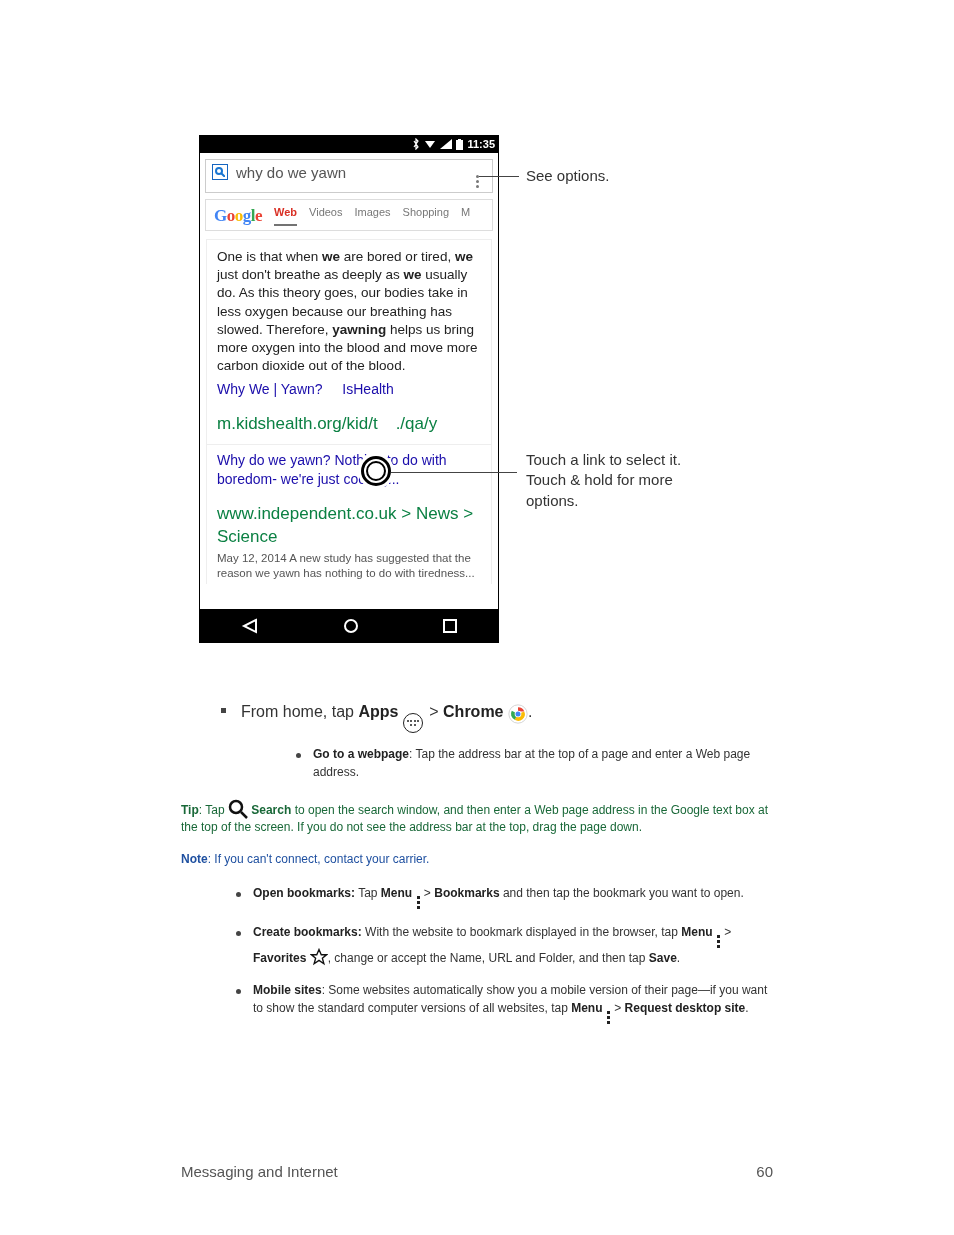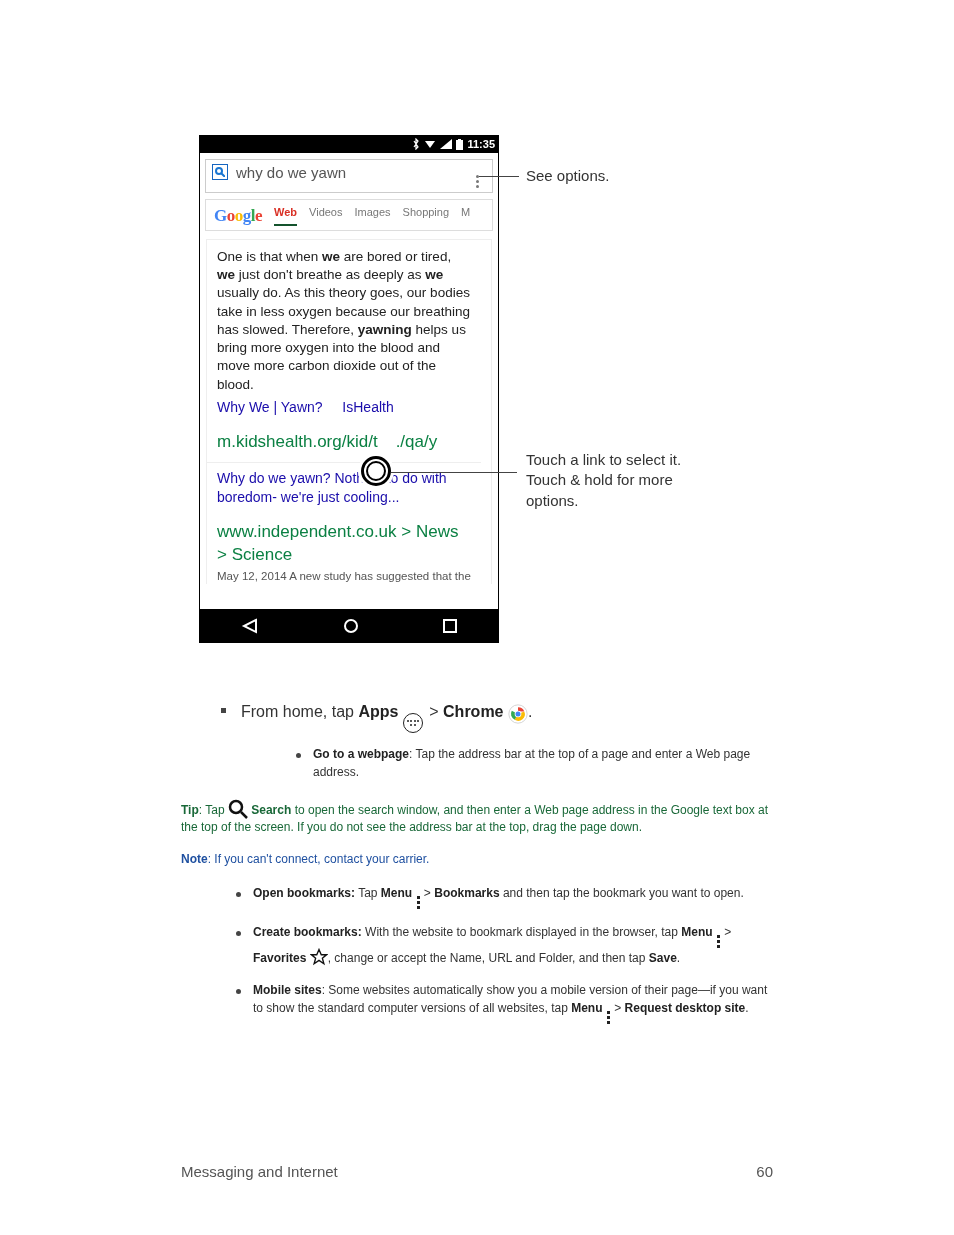--- a/index.html
+++ b/index.html
@@ -13,22 +13,22 @@
 .searchbar .sq{width:14px;height:14px;border:1px solid #1565c0;display:flex;align-items:center;justify-content:center;margin-right:8px}
 .searchbar .sq svg{stroke:#1976d2;fill:none;stroke-width:2}
 .searchbar .q{flex:1;font-size:15px;color:#555}
 .searchbar .kebab{width:18px;text-align:center}
 .kebab-dots{display:inline-flex;flex-direction:column;gap:2px}
 .kebab-dots b{width:3px;height:3px;background:#777;border-radius:50%;display:block}
 .gbar{border:1px solid #ddd;margin:0 6px;padding:6px 8px 4px 8px;display:flex;gap:12px;font-size:11px;color:#777}
 .glogo{font-family:'Times New Roman',serif;font-size:17px;font-weight:bold;letter-spacing:-0.5px}
 .glogo .gB{color:#4285f4}.glogo .gR{color:#ea4335}.glogo .gY{color:#fbbc05}.glogo .gG{color:#34a853}
 .gtab{padding-bottom:3px}
-.gtab.active{color:#d93025;border-bottom:2px solid #14532d;font-weight:bold}
-.results{margin:8px 7px 0 7px;border:1px solid #eee;border-bottom:none;padding:8px 20px 2px 10px;font-size:13.5px;line-height:1.35;color:#222;height:334px;overflow:hidden}
+.gtab.active{color:#d93025;border-bottom:2px solid #737373;font-weight:bold}
+.results{margin:8px 7px 0 7px;border:1px solid #eee;border-bottom:none;padding:8px 2px 2px 10px;font-size:13.5px;line-height:1.35;color:#222;height:334px;overflow:hidden}
 .results .bold{font-weight:bold}
 .rlink{color:#1a0dab;font-size:14px}
 .rcite{color:#0b8043;font-size:17px;display:block;margin-top:14px}
 .result2{border-top:1px solid #eee;margin:8px -10px 0 -10px;padding:6px 10px 0 10px}
 .rsnip{font-size:11.5px;color:#555;line-height:1.3;margin-top:2px}
 .touch-circle{position:absolute;width:24px;height:24px;border:3px solid #000;border-radius:50%;background:#fff;box-shadow:0 0 0 3px #fff}
 .touch-circle.inner{width:16px;height:16px;border:2px solid #000;position:absolute;left:50%;top:50%;transform:translate(-50%,-50%);background:transparent;box-shadow:none}
 .navbar{position:absolute;bottom:0;left:0;right:0;height:34px;background:#000;display:flex;align-items:center;justify-content:space-around}
 .navbar svg{stroke:#fff;fill:none;stroke-width:2}
 .callout{position:absolute;font-size:15px;color:#333;line-height:1.35}

